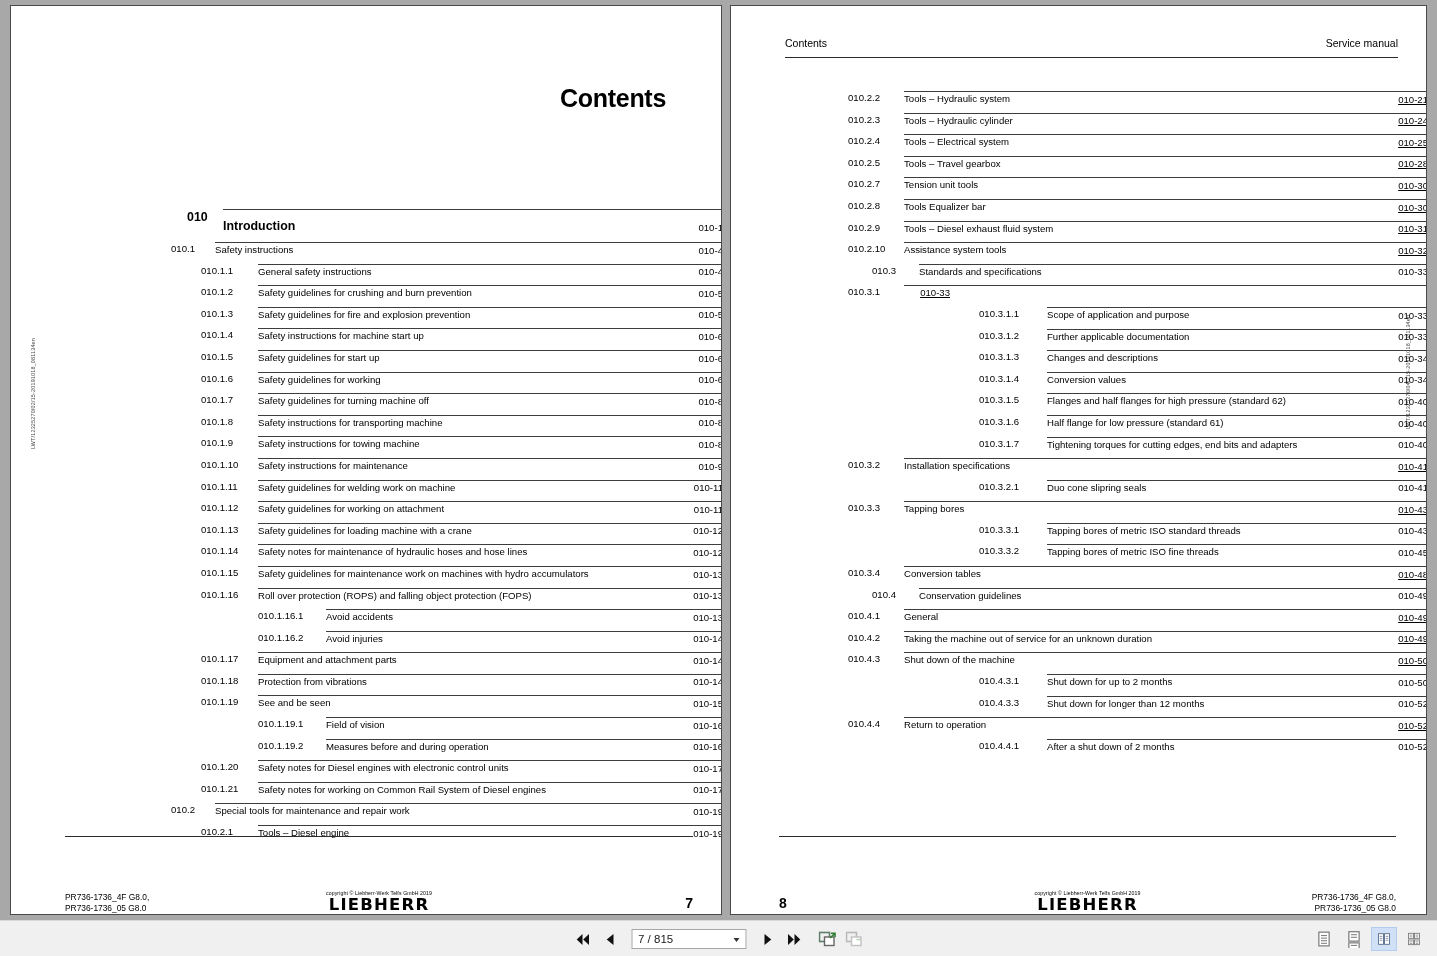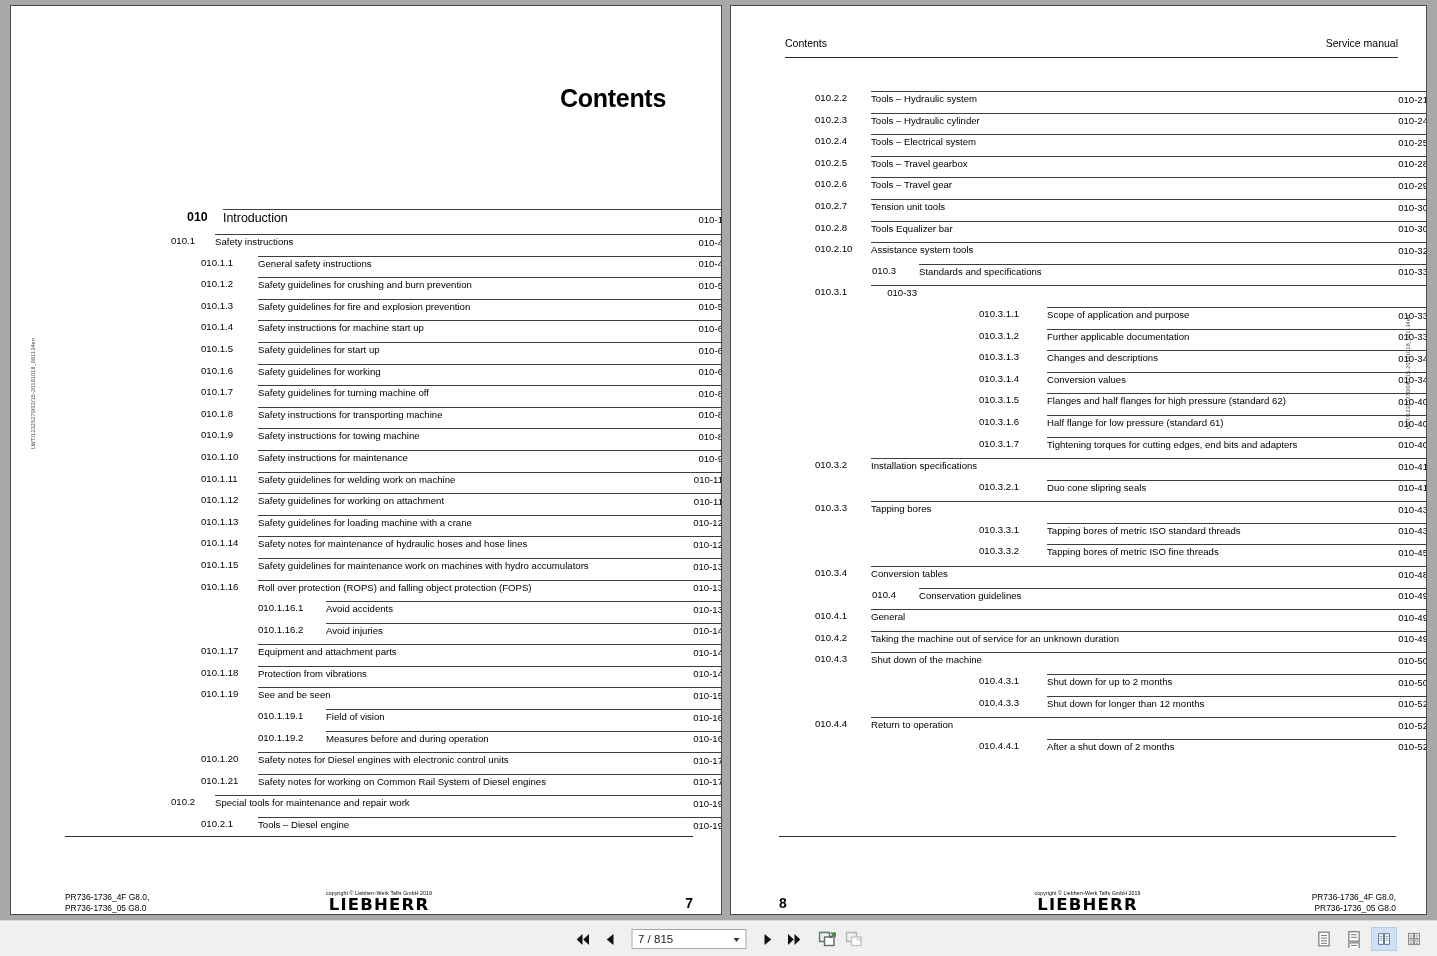--- a/index.html
+++ b/index.html
@@ -116,36 +116,36 @@
     font-size: 9.6px;
     color: #000;
     text-align: right;
     white-space: nowrap;
     align-self: flex-end;
     padding-bottom: 0px;
   }
 
   
   #toc-left  .lvl0 .num { width: 36px; margin-left: 176px; font-size: 12.4px; font-weight: bold; }
-  #toc-left  .lvl0 .txt { font-size: 12.4px; font-weight: normal; line-height: 14px; }
+  #toc-left  .lvl0 .txt { font-size: 12.4px; font-weight: bold; line-height: 14px; margin-top: 8px; }
   #toc-left  .lvl0 .pg  { width: 46px; font-size: 9.6px; font-weight: normal; }
   #toc-left  .lvl0      { margin-bottom: 9px; }
 
   #toc-left  .lvl1 .num { width: 44px; margin-left: 160px; }
   #toc-left  .lvl1 .pg  { width: 46px; }
   #toc-left  .lvl2 .num { width: 57px; margin-left: 190px; }
   #toc-left  .lvl2 .pg  { width: 46px; }
   #toc-left  .lvl3 .num { width: 68px; margin-left: 247px; }
   #toc-left  .lvl3 .pg  { width: 46px; }
 
   
   #toc-right .lvl1 .num { width: 47px; margin-left: 141px; }
   #toc-right .lvl1 .pg  { width: 46px; }
-  #toc-right .lvl2 .num { width: 56px; margin-left: 84px; }
-  #toc-right .lvl2 .pg  { width: 46px; }
+  #toc-right .lvl2 .num { width: 56px; margin-left: 117px; }
+  #toc-right .lvl2 .pg  { width: 46px; text-decoration: underline; }
   #toc-right .lvl3 .num { width: 68px; margin-left: 248px; }
   #toc-right .lvl3 .pg  { width: 46px; }
 
   
   .pfooter {
     position: absolute;
     left: 54px; right: 28px;
     bottom: 32px;
     height: 46px;
     border-top: 1.6px solid #2b2b2b;
@@ -539,38 +539,38 @@
           </div>
         </div>
         <div class="toc-row lvl2">
           <div class="num">010.2.5</div>
           <div class="txtwrap">
             <div class="txt">Tools – Travel gearbox</div>
             <div class="pg">010-28</div>
           </div>
         </div>
         <div class="toc-row lvl2">
-          <div class="num">010.2.6</div>
-          <div class="txtwrap">
-            <div class="txt">Tools – Travel gear</div>
-            <div class="pg">010-29</div>
-          </div>
-        </div>
-        <div class="toc-row lvl2">
           <div class="num">010.2.7</div>
           <div class="txtwrap">
             <div class="txt">Tension unit tools</div>
             <div class="pg">010-30</div>
           </div>
         </div>
         <div class="toc-row lvl2">
           <div class="num">010.2.8</div>
           <div class="txtwrap">
             <div class="txt">Tools Equalizer bar</div>
             <div class="pg">010-30</div>
+          </div>
+        </div>
+        <div class="toc-row lvl2">
+          <div class="num">010.2.9</div>
+          <div class="txtwrap">
+            <div class="txt">Tools – Diesel exhaust fluid system</div>
+            <div class="pg">010-31</div>
           </div>
         </div>
         <div class="toc-row lvl2">
           <div class="num">010.2.10</div>
           <div class="txtwrap">
             <div class="txt">Assistance system tools</div>
             <div class="pg">010-32</div>
           </div>
         </div>
         <div class="toc-row lvl1">

